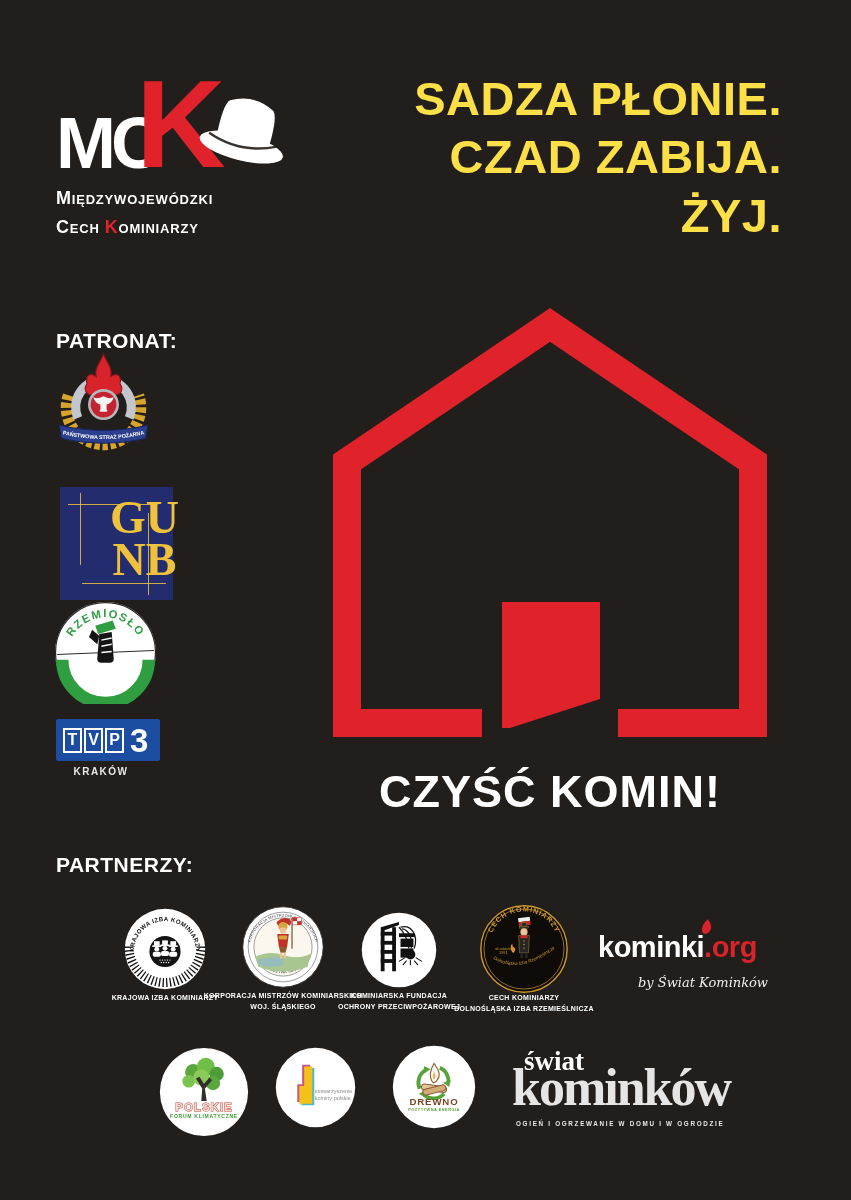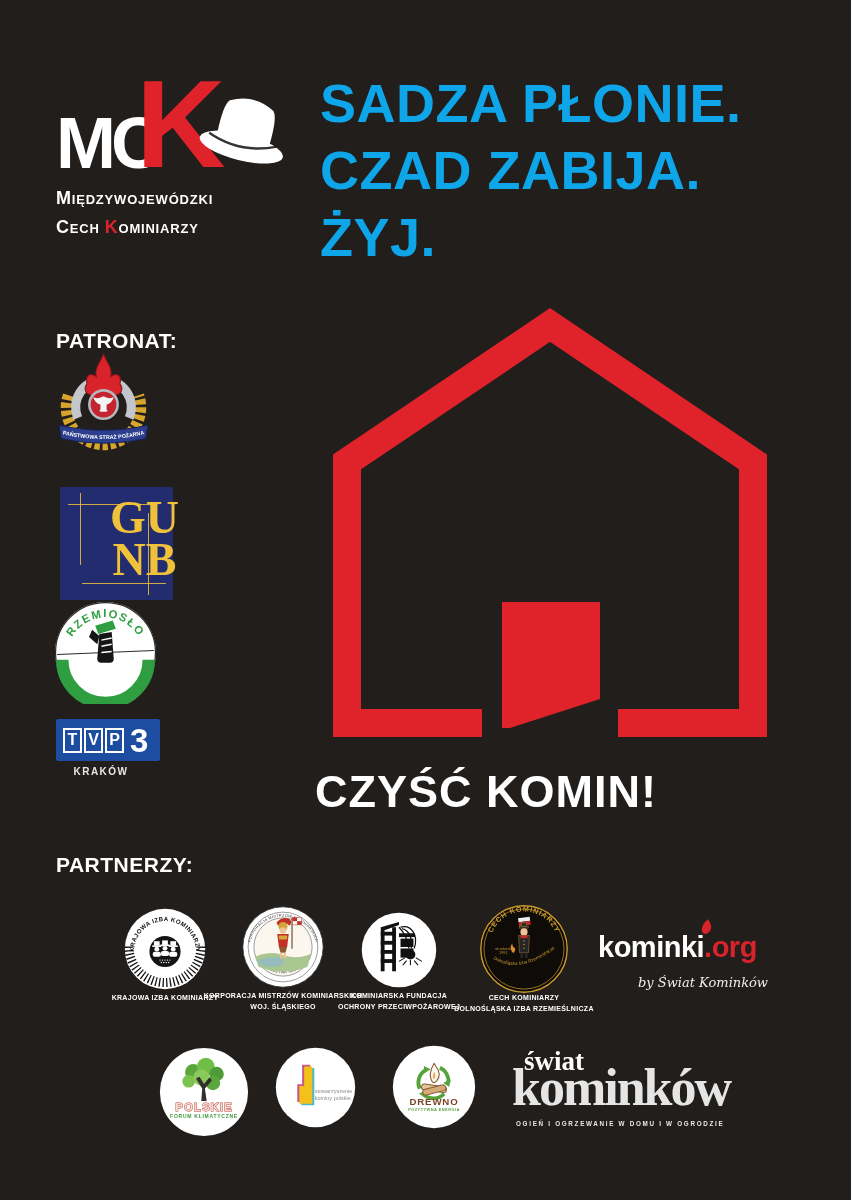--- a/index.html
+++ b/index.html
@@ -13,23 +13,23 @@
   .mck-k{position:absolute;left:86px;top:12px;font-size:124px;font-weight:700;line-height:0.75;color:#e0232b;}
   .mck-hat{position:absolute;left:140px;top:20px;width:112px;height:88px;}
   .mck-line{position:absolute;left:6px;font-size:18px;font-weight:700;letter-spacing:0.8px;
             font-variant:small-caps;color:#fff;}
   .mck-line1{top:122px;}
   .mck-line2{top:151px;}
   .mck-red{color:#e0232b;}
   .mck-sp{margin-right:5px;}
 
   
-  .headline{position:absolute;left:320px;top:70px;width:462px;text-align:left;
-            font-size:54px;font-weight:700;line-height:1.24;letter-spacing:0.5px;color:#0ea5e9;}
-  .slogan{position:absolute;left:315px;top:766px;width:470px;text-align:left;
+  .headline{position:absolute;left:320px;top:70px;width:462px;text-align:right;
+            font-size:47px;font-weight:700;line-height:1.24;letter-spacing:0.5px;color:#fde047;}
+  .slogan{position:absolute;left:315px;top:766px;width:470px;text-align:center;
           font-size:45px;font-weight:700;letter-spacing:1px;color:#fff;}
 
   .section-label{position:absolute;left:56px;font-size:21px;font-weight:700;letter-spacing:0.5px;color:#fff;}
   .lbl-patronat{top:329px;}
   .lbl-partnerzy{top:853px;}
 
   
   .house{position:absolute;left:315px;top:292px;width:470px;height:445px;}
 
   

